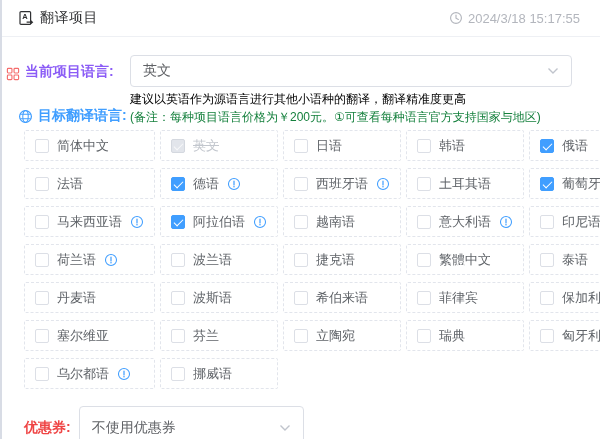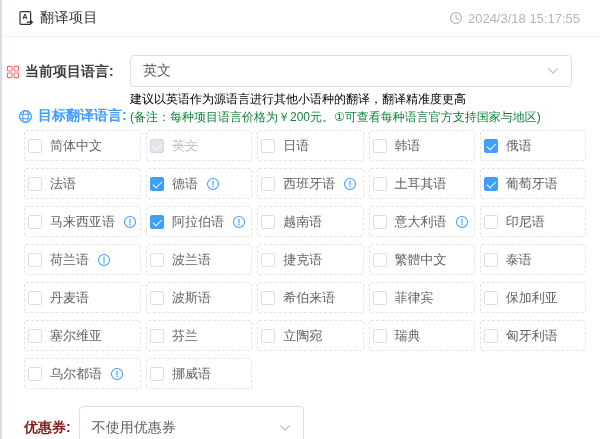--- a/index.html
+++ b/index.html
@@ -9,43 +9,43 @@
 
   
   .hdr { height:37px; display:flex; align-items:center; justify-content:space-between; padding:0 20px 0 16px; border-bottom:1px solid #eef0f4; }
   .hdr-left { display:flex; align-items:center; gap:6px; }
   .hdr-title { font-size:14px; font-weight:400; color:#303133; letter-spacing:.5px; }
   .hdr-time { display:flex; align-items:center; gap:5px; color:#b3b6bd; font-size:13px; }
 
   
   .top-form { position:relative; height:93px; }
   .lbl { position:absolute; display:flex; align-items:center; gap:5px; font-size:14px; font-weight:700; }
-  .lbl-current { left:4px; top:26px; color:#404040; }
+  .lbl-current { left:4px; top:26px; color:#8b5cf6;align-items:flex-end; }
   .lbl-target { left:16px; top:70px; color:#409eff; }
   .select { position:absolute; display:flex; align-items:center; justify-content:space-between; border:1px solid #dcdfe6; border-radius:4px; background:#fff; padding:0 12px; font-size:14px; color:#606266; cursor:pointer; }
   .select-current { left:128px; top:18px; width:442px; height:32px; }
   .hint { position:absolute; left:128px; top:54px; font-size:12px; color:#000000; }
   .note { position:absolute; left:128px; top:72px; font-size:12px; color:#15803d; }
 
   
   .lang-grid { margin-left:22px; width:562px; display:grid; grid-template-columns:repeat(5,1fr); column-gap:5px; row-gap:7px; }
-  .lang-cell { position:relative; height:31px; border:1px dashed #e2e5ec; border-radius:2px; display:flex; align-items:center; padding:0 3px; cursor:pointer; background:#fff; }
+  .lang-cell { position:relative; height:31px; border:1px dashed #e2e5ec; border-radius:2px; display:flex; align-items:center; padding:0 10px; cursor:pointer; background:#fff; }
   .checkbox { position:relative; flex:0 0 14px; width:14px; height:14px; border:1px solid #dcdfe6; border-radius:2px; background:#fff; }
   .lang-label { margin-left:8px; font-size:13px; color:#5f6368; white-space:nowrap; }
   .lang-cell.checked .checkbox { background:#409eff; border-color:#409eff; }
   .lang-cell.checked .checkbox::after { content:""; position:absolute; left:4px; top:1px; width:4px; height:8px; border:solid #fff; border-width:0 1.5px 1.5px 0; transform:rotate(45deg); }
   .lang-cell.disabled { cursor:not-allowed; }
   .lang-cell.disabled .checkbox { background:#e2e5eb; border-color:#d4d8df; }
   .lang-cell.disabled .checkbox::after { content:""; position:absolute; left:4px; top:1px; width:4px; height:8px; border:solid #f7f8fa; border-width:0 1.5px 1.5px 0; transform:rotate(45deg); }
   .lang-cell.disabled .lang-label { color:#c3c7ce; text-decoration:line-through; }
   .info-icon { margin-left:8px; display:inline-flex; cursor:pointer; }
 
   
   .coupon-row { margin:17px 0 0 22px; display:flex; align-items:center; }
-  .coupon-label { font-size:14px; font-weight:700; color:#7f1d1d; }
+  .coupon-label { font-size:14px; font-weight:700; color:#ef4444; }
   .select-coupon { position:static; margin-left:8px; width:225px; height:44px; }
 
   svg { display:block; }
 </style>
 </head>
 <body>
 
 <div class="panel">
 
   <div class="hdr">

